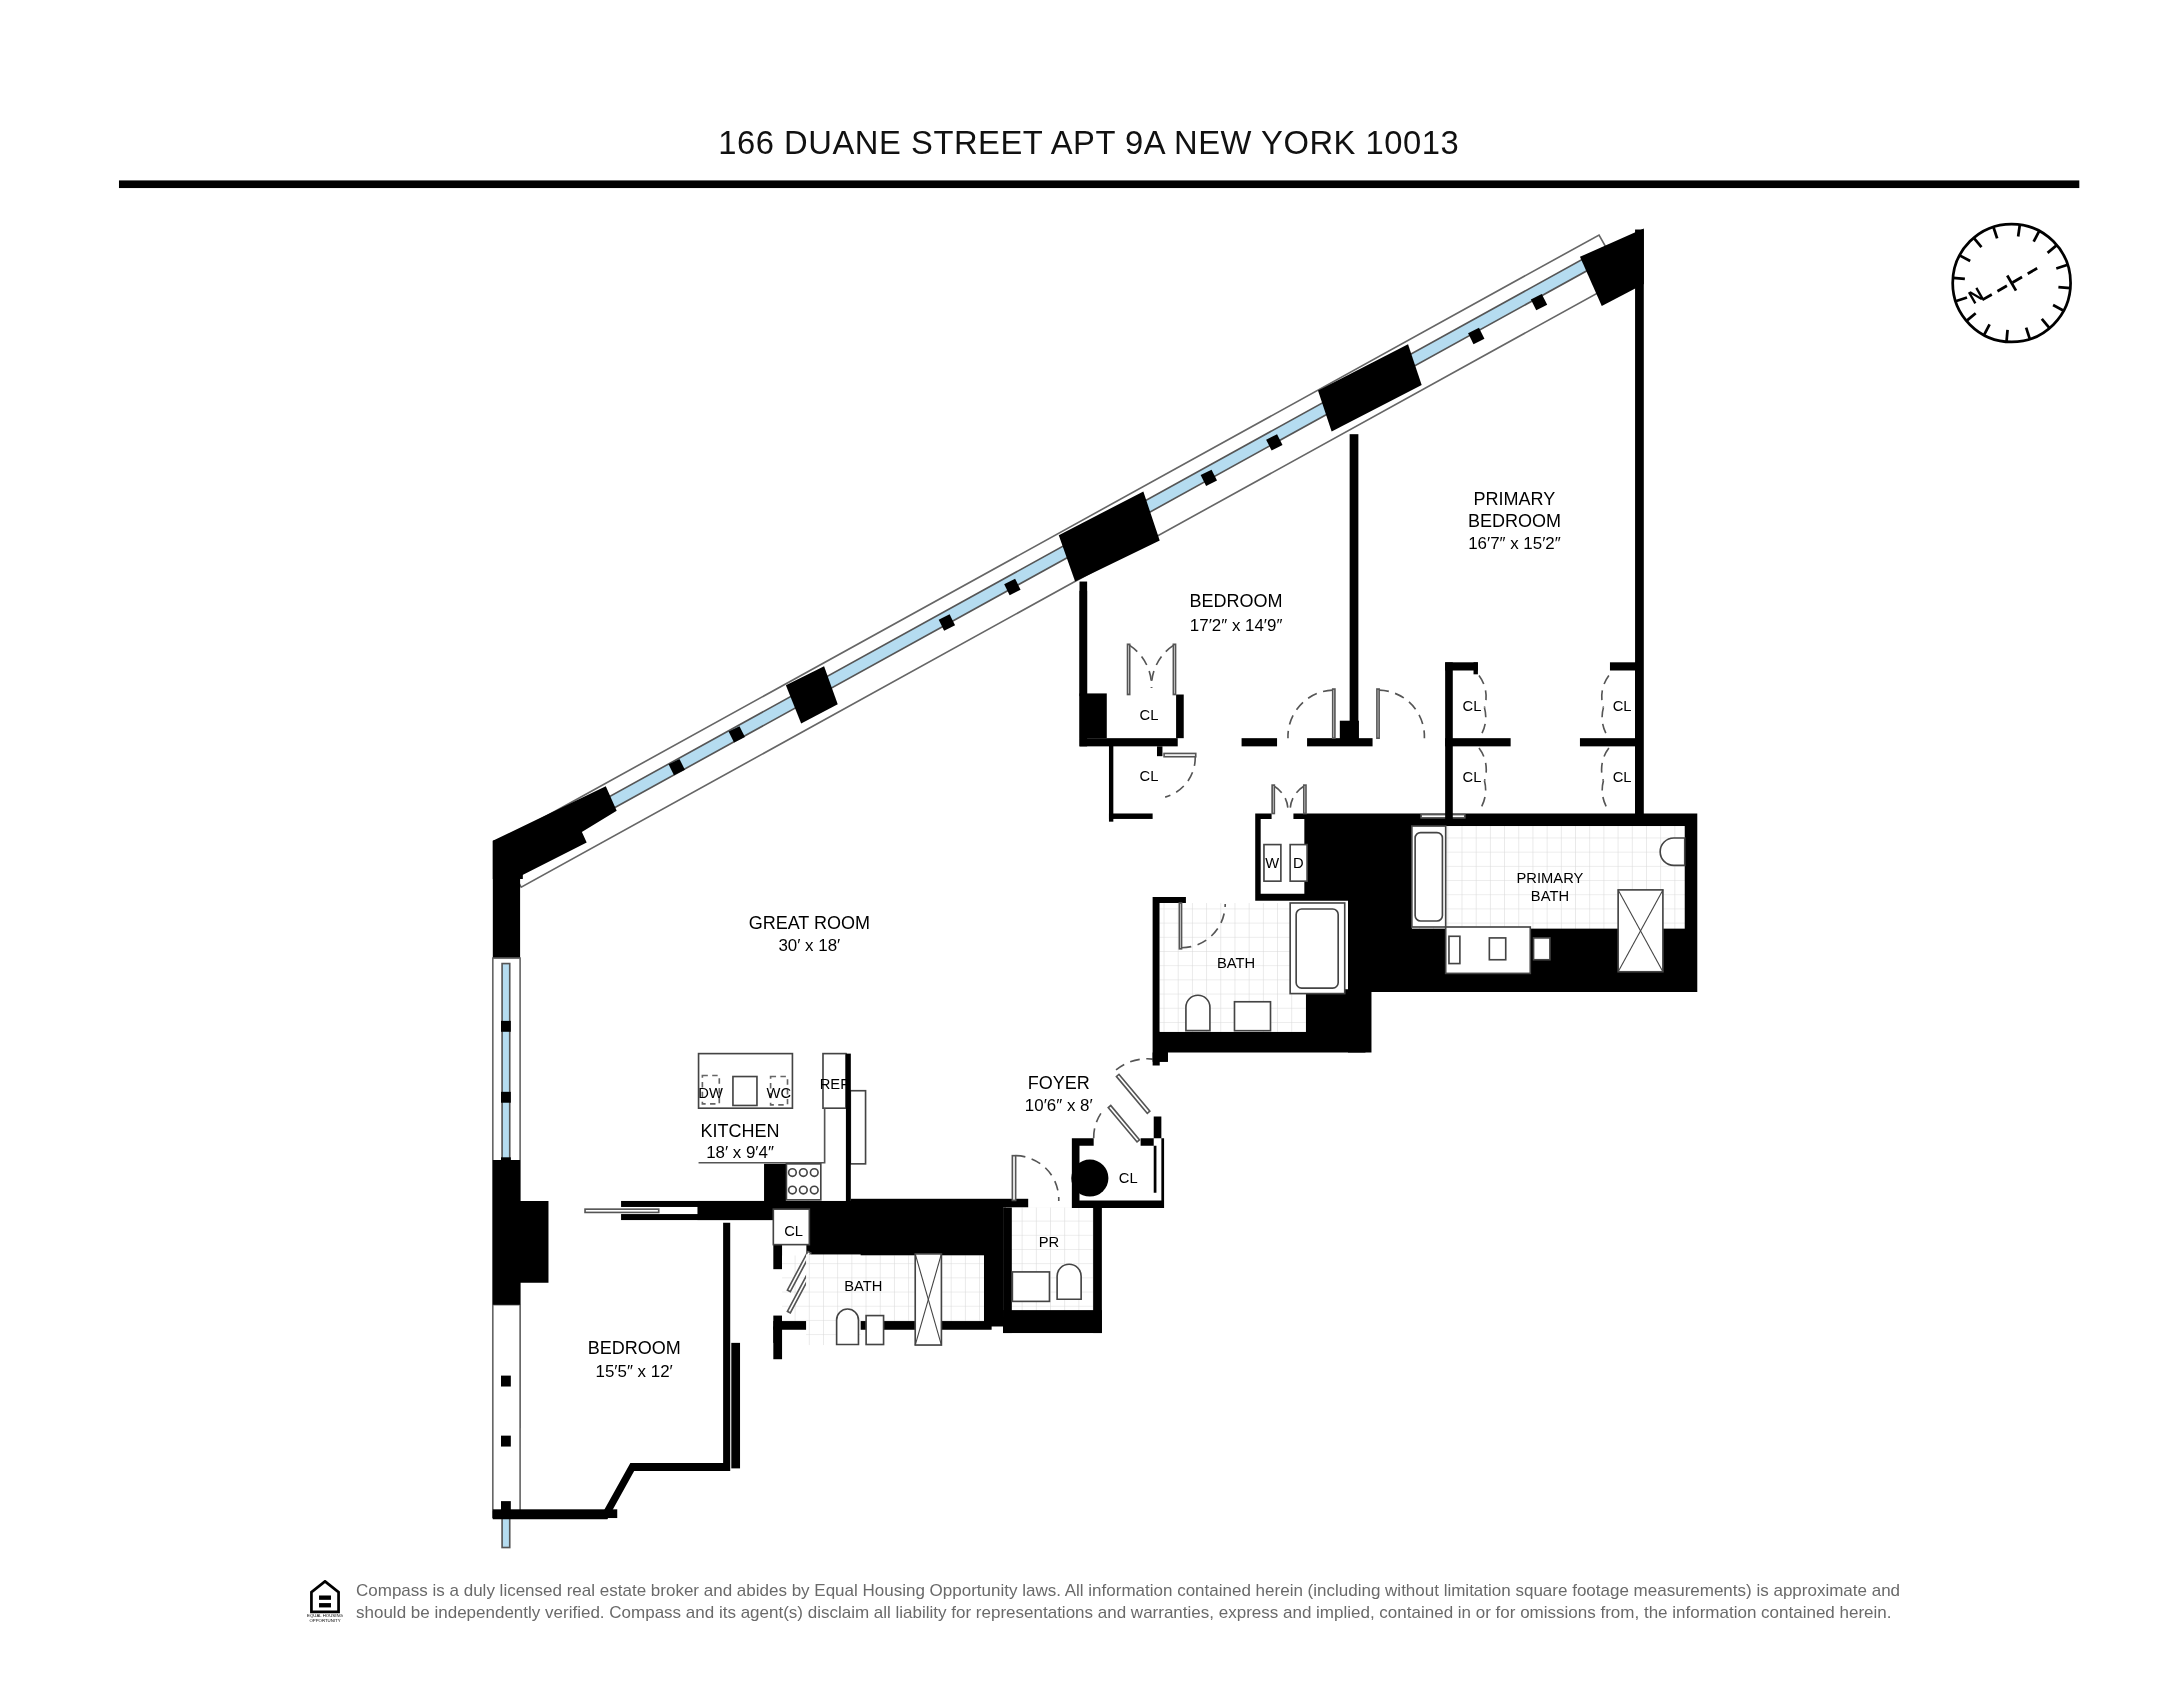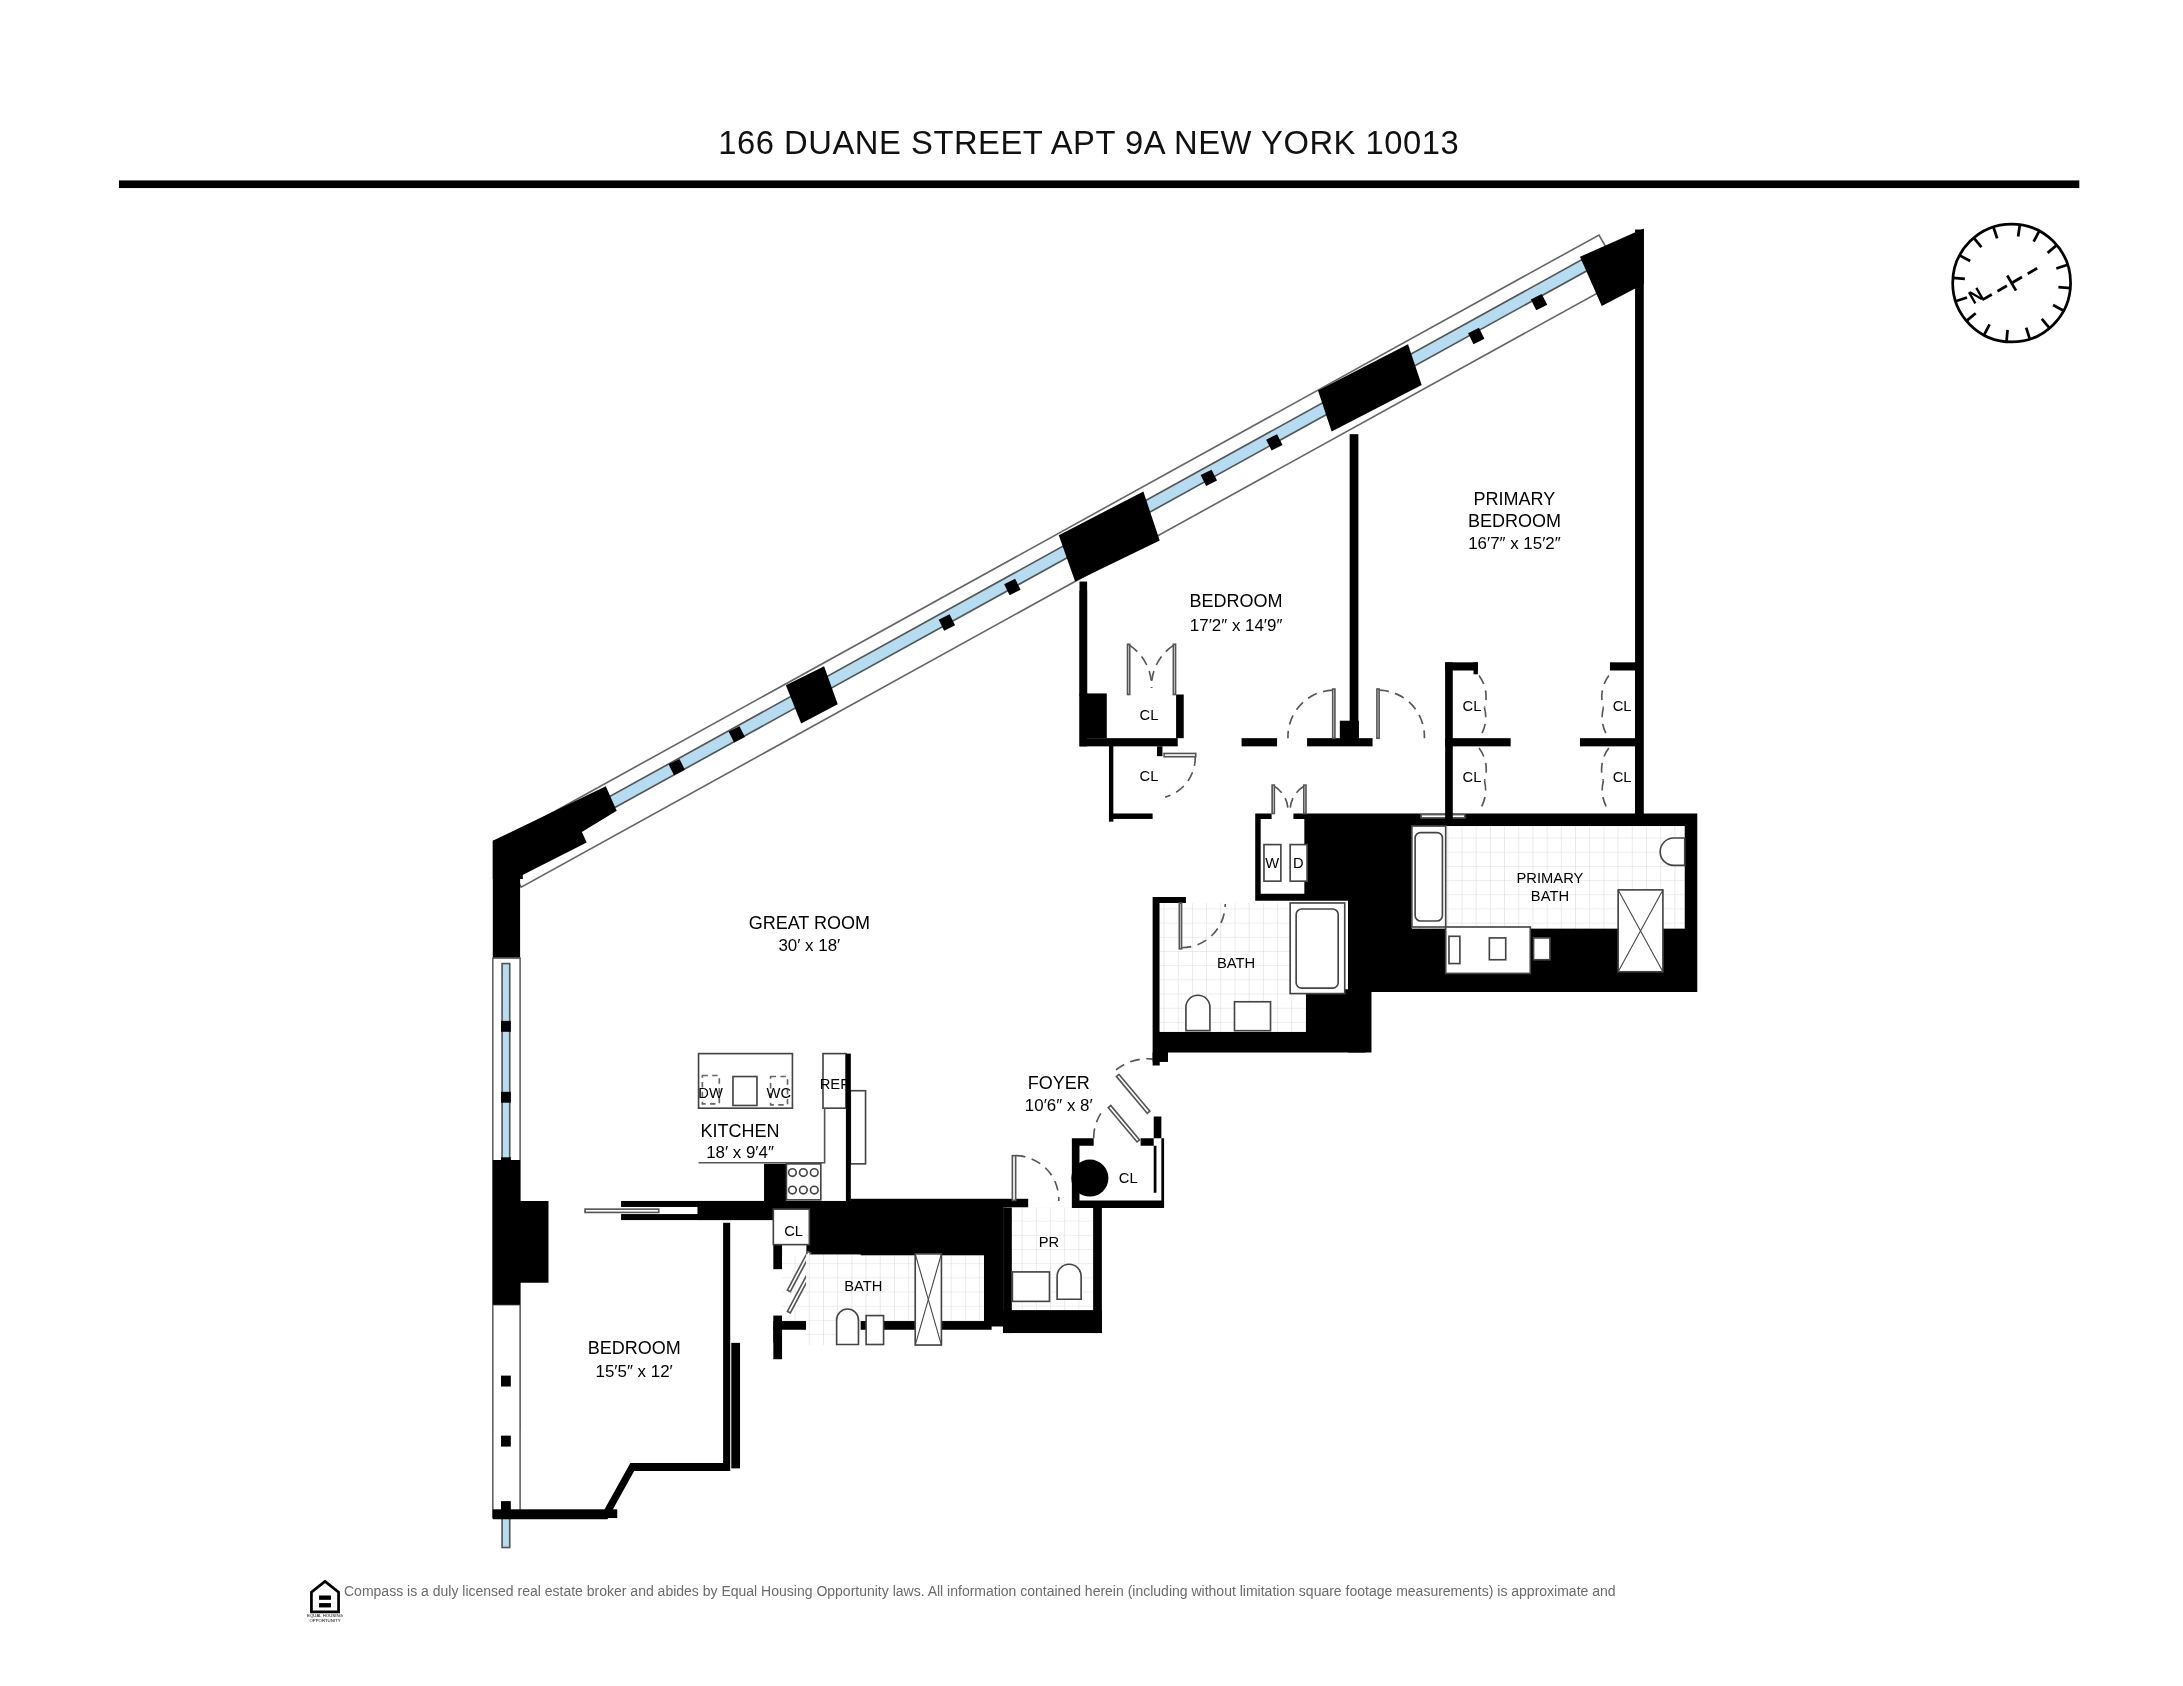--- a/index.html
+++ b/index.html
@@ -10,22 +10,22 @@
   .room { font-family: "Liberation Sans", sans-serif; font-size: 33px; fill: #000; }
   .room-sm { font-family: "Liberation Sans", sans-serif; font-size: 27px; fill: #000; }
   .dim { font-family: "Liberation Sans", sans-serif; font-size: 31px; fill: #000; }
   .wall { fill: #000; }
   .glass { fill: #b5dcf0; stroke: #555; stroke-width: 3; }
   .sill { fill: #fff; stroke: #666; stroke-width: 3; }
   .fix { fill: #fff; stroke: #444; stroke-width: 3; }
   .door-leaf { fill: #fff; stroke: #555; stroke-width: 3; }
   .swing { fill: none; stroke: #555; stroke-width: 3; stroke-dasharray: 18 12; }
   .dash-box { fill: none; stroke: #666; stroke-width: 3; stroke-dasharray: 10 8; }
-  .footer-text { position: absolute; left: 344px; top: 1580px; width: 1528px;
-                 font-family: "Liberation Sans", sans-serif; font-size: 14px; line-height: 22px; color: #6a6a6a; }
+  .footer-text { position: absolute; left: 356px; top: 1580px; width: 1528px;
+                 font-family: "Liberation Sans", sans-serif; font-size: 17px; line-height: 22px; color: #6a6a6a; text-align: right; }
   .footer-text div { white-space: nowrap; }
   .eho { position: absolute; left: 306px; top: 1580px; width: 38px; height: 44px; }
 </style>
 </head>
 <body>
 
 <svg id="plan" viewBox="0 0 4000 3090" xmlns="http://www.w3.org/2000/svg">
   <defs>
     <pattern id="tile" width="26" height="26" patternUnits="userSpaceOnUse">
       <rect width="26" height="26" fill="#fff"></rect>
@@ -291,14 +291,15 @@
 
 <svg class="eho" viewBox="0 0 70 80" xmlns="http://www.w3.org/2000/svg">
   <polygon points="35,2 60,22 60,58 10,58 10,22" fill="none" stroke="#000" stroke-width="5"></polygon>
   <rect x="24" y="28" width="22" height="8" fill="#000"></rect>
   <rect x="24" y="42" width="22" height="8" fill="#000"></rect>
   <text x="35" y="68" font-size="8" text-anchor="middle" font-family="Liberation Sans, sans-serif">EQUAL HOUSING</text>
   <text x="35" y="77" font-size="8" text-anchor="middle" font-family="Liberation Sans, sans-serif">OPPORTUNITY</text>
 </svg>
 <div class="footer-text">
   <div>Compass is a duly licensed real estate broker and abides by Equal Housing Opportunity laws. All information contained herein (including without limitation square footage measurements) is approximate and</div>
+  <div>should be independently verified. Compass and its agent(s) disclaim all liability for representations and warranties, express and implied, contained in or for omissions from, the information contained herein.</div>
 </div>
 
 
 </body></html>

